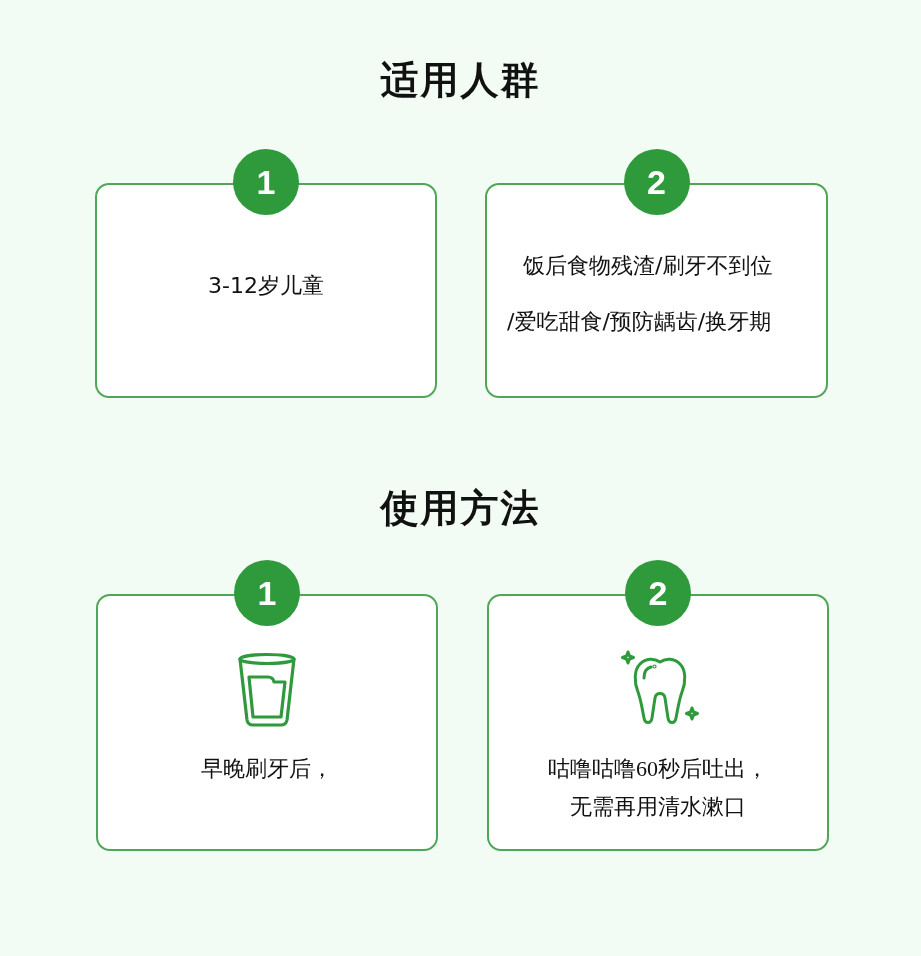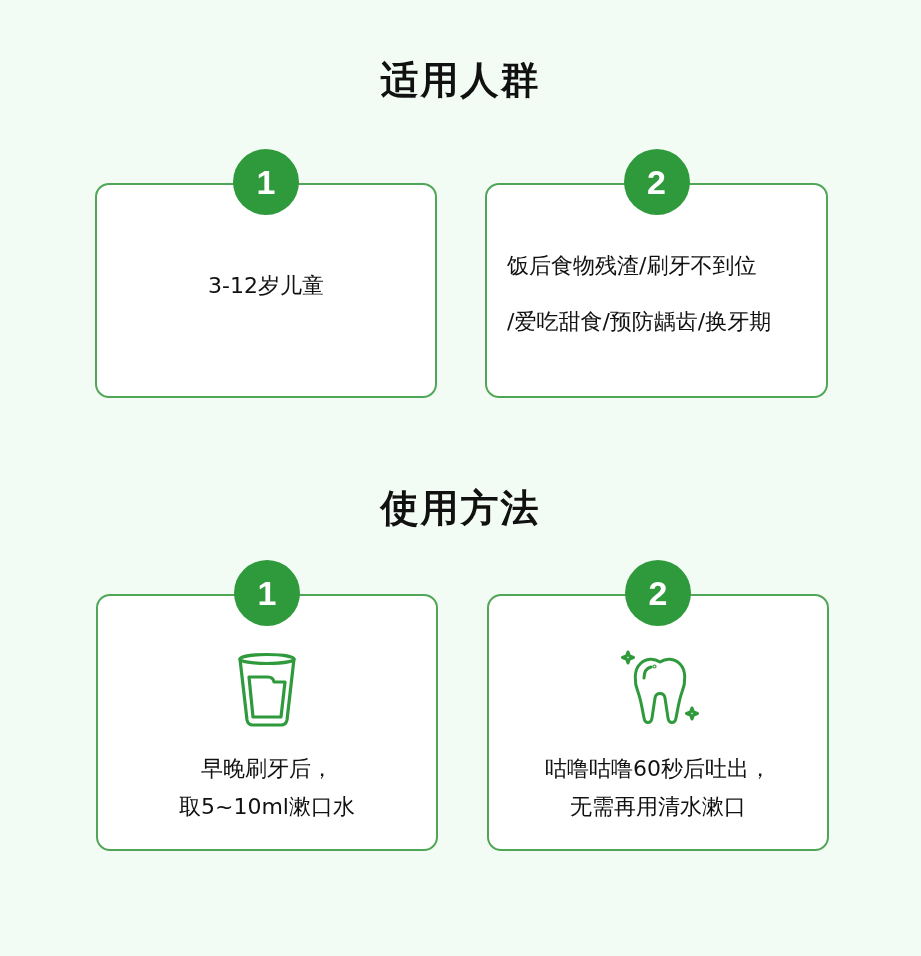--- a/index.html
+++ b/index.html
@@ -69,45 +69,44 @@
 
 <div class="section-title" style="top:56px;">适用人群</div>
 
 <div class="card" style="left:95px; top:183px; width:342px; height:215px;">
   <div class="badge">1</div>
   <div class="card-text" style="top:86px;">3-12岁儿童</div>
 </div>
 
 <div class="card" style="left:485px; top:183px; width:343px; height:215px;">
   <div class="badge">2</div>
-  <div class="card-text" style="top:66px; text-align:left; left:20px; width:auto;">饭后食物残渣/刷牙不到位</div>
+  <div class="card-text" style="top:66px; text-align:left; left:36px; width:auto;">饭后食物残渣/刷牙不到位</div>
   <div class="card-text" style="top:122px; text-align:right; left:20px; width:auto;">/爱吃甜食/预防龋齿/换牙期</div>
 </div>
 
 <div class="section-title" style="top:484px;">使用方法</div>
 
 <div class="card" style="left:96px; top:594px; width:342px; height:257px;">
   <div class="badge">1</div>
   <svg class="icon" width="60" height="76" viewBox="0 0 60 76" style="margin-left:-30px; top:56px;">
     <g fill="none" stroke="#2f9a3c" stroke-width="3.2" stroke-linejoin="round" stroke-linecap="round">
       <ellipse cx="30" cy="7" rx="27" ry="4.5"></ellipse>
       <path d="M3 7 L10 68 Q11 73 16 73 L44 73 Q49 73 50 68 L57 7"></path>
       <path d="M12 25 L31 25 Q36 25 37 30 L48 30 L44 65 L16 65 Z"></path>
     </g>
   </svg>
   <div class="card-text" style="top:158px;">早晚刷牙后，</div>
-  <div class="card-text" style="top:196px;">取5~10ml漱口水</div>
 </div>
 
 <div class="card" style="left:487px; top:594px; width:342px; height:257px;">
   <div class="badge">2</div>
   <svg class="icon" width="90" height="90" viewBox="0 0 90 90" style="margin-left:-42px; top:48px;">
     <g fill="none" stroke="#2f9a3c" stroke-width="3" stroke-linejoin="round" stroke-linecap="round">
       <path d="M24 20 C30 14 38 14 44 18 C50 14 58 14 64 20 C70 26 70 38 66 48 C63 56 62 64 60 74 C59 80 53 80 52 74 L49 54 C48 48 40 48 39 54 L36 74 C35 80 29 80 28 74 C26 64 25 56 22 48 C18 38 18 26 24 20 Z"></path>
       <path d="M28 34 C28 28 31 24 35 23"></path>
       <circle cx="38.5" cy="22.5" r="0.6"></circle>
       <path d="M12 8 L13.5 12 L17.5 13.5 L13.5 15 L12 19 L10.5 15 L6.5 13.5 L10.5 12 Z"></path>
       <path d="M76 64 L77.5 68 L81.5 69.5 L77.5 71 L76 75 L74.5 71 L70.5 69.5 L74.5 68 Z"></path>
     </g>
   </svg>
-  <div class="card-text" style="top:158px;">咕噜咕噜60秒后吐出，</div>
+  <div class="card-text" style="top:158px;font-family:Liberation Serif, serif;">咕噜咕噜60秒后吐出，</div>
   <div class="card-text" style="top:196px;">无需再用清水漱口</div>
 </div>
 
 </body></html>

